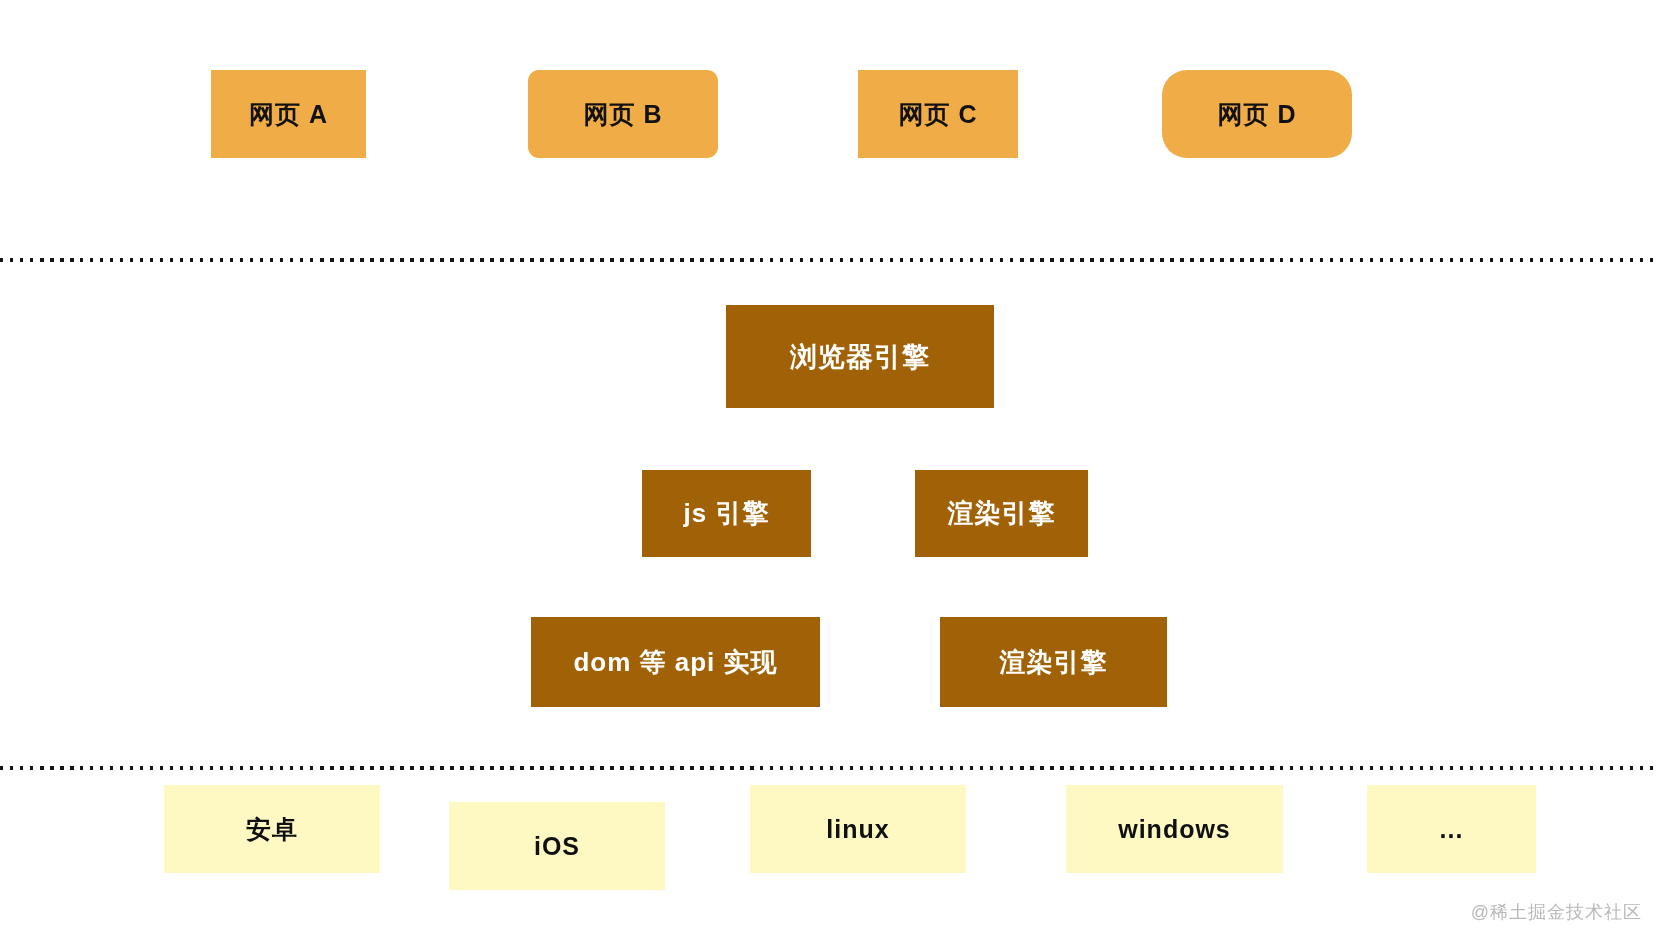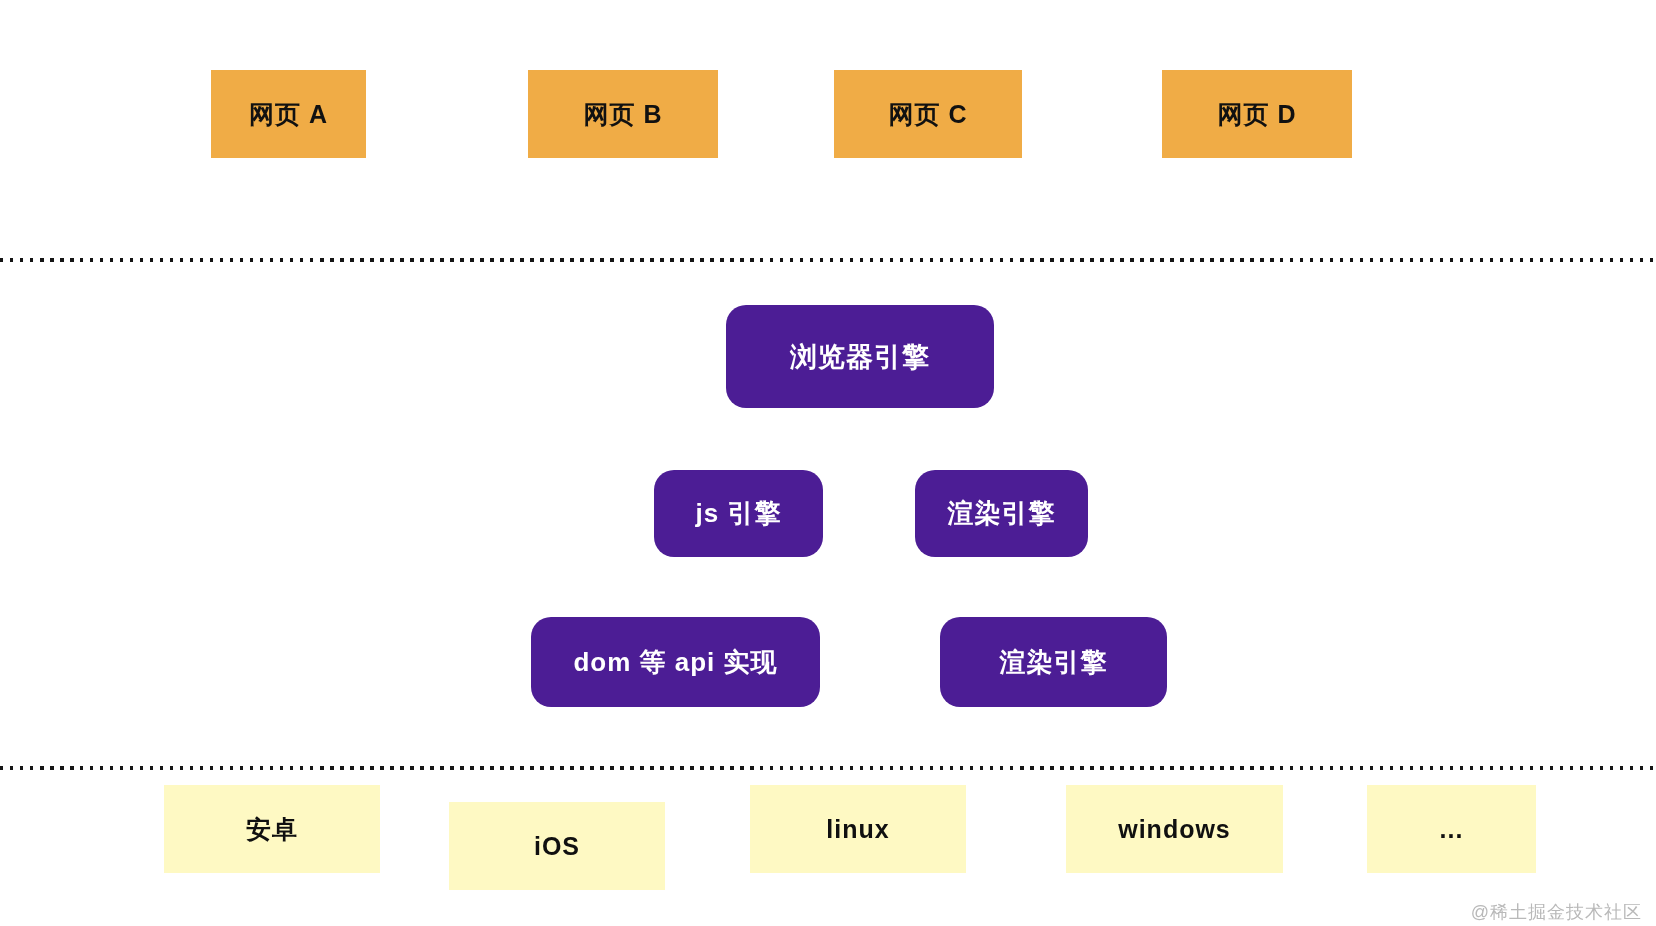--- a/index.html
+++ b/index.html
@@ -26,23 +26,22 @@
     white-space: nowrap;
   }
   .page-box {
     background: #f0ac46;
     color: #111111;
     font-size: 25px;
     top: 70px;
     height: 88px;
   }
   .engine-box {
-    background: #4c1d95;
+    background: #a16207;
     color: #ffffff;
-    border-radius: 20px;
   }
   .platform-box {
     background: #fef9c3;
     color: #101010;
     font-size: 25px;
     top: 785px;
     height: 88px;
   }
   .separator {
     position: absolute;
@@ -56,29 +55,29 @@
     right: 14px;
     top: 880px;
     font-size: 18px;
     color: #b9b9b9;
     font-weight: normal;
     letter-spacing: 1px;
     margin-top: 20px;
   }
   
   #page-a { left: 211px; width: 155px; }
-  #page-b { left: 528px; width: 190px; }
-  #page-c { left: 834px; width: 188px; }
-  #page-d { left: 1162px; width: 190px; }
+  #page-b { left: 528px; width: 190px; border-radius: 11px; }
+  #page-c { left: 858px; width: 160px; }
+  #page-d { left: 1162px; width: 190px; border-radius: 25px; }
 
   #sep-top { top: 258px; }
   #sep-bottom { top: 766px; }
 
   #browser-engine { left: 726px; top: 305px; width: 268px; height: 103px; font-size: 27px; }
-  #js-engine      { left: 642px; top: 470px; width: 169px; height: 87px;  font-size: 26px; margin-left: 12px; }
+  #js-engine      { left: 642px; top: 470px; width: 169px; height: 87px;  font-size: 26px; }
   #render-engine  { left: 915px; top: 470px; width: 173px; height: 87px;  font-size: 26px; }
   #dom-api-impl   { left: 531px; top: 617px; width: 289px; height: 90px;  font-size: 26px; }
   #render-impl    { left: 940px; top: 617px; width: 227px; height: 90px;  font-size: 26px; }
 
   #platform-android { left: 164px;  width: 216px; }
   #platform-ios     { left: 449px;  width: 216px; margin-top: 17px; }
   #platform-linux   { left: 750px;  width: 216px; }
   #platform-windows { left: 1066px; width: 217px; }
   #platform-more    { left: 1367px; width: 169px; }
 </style>

